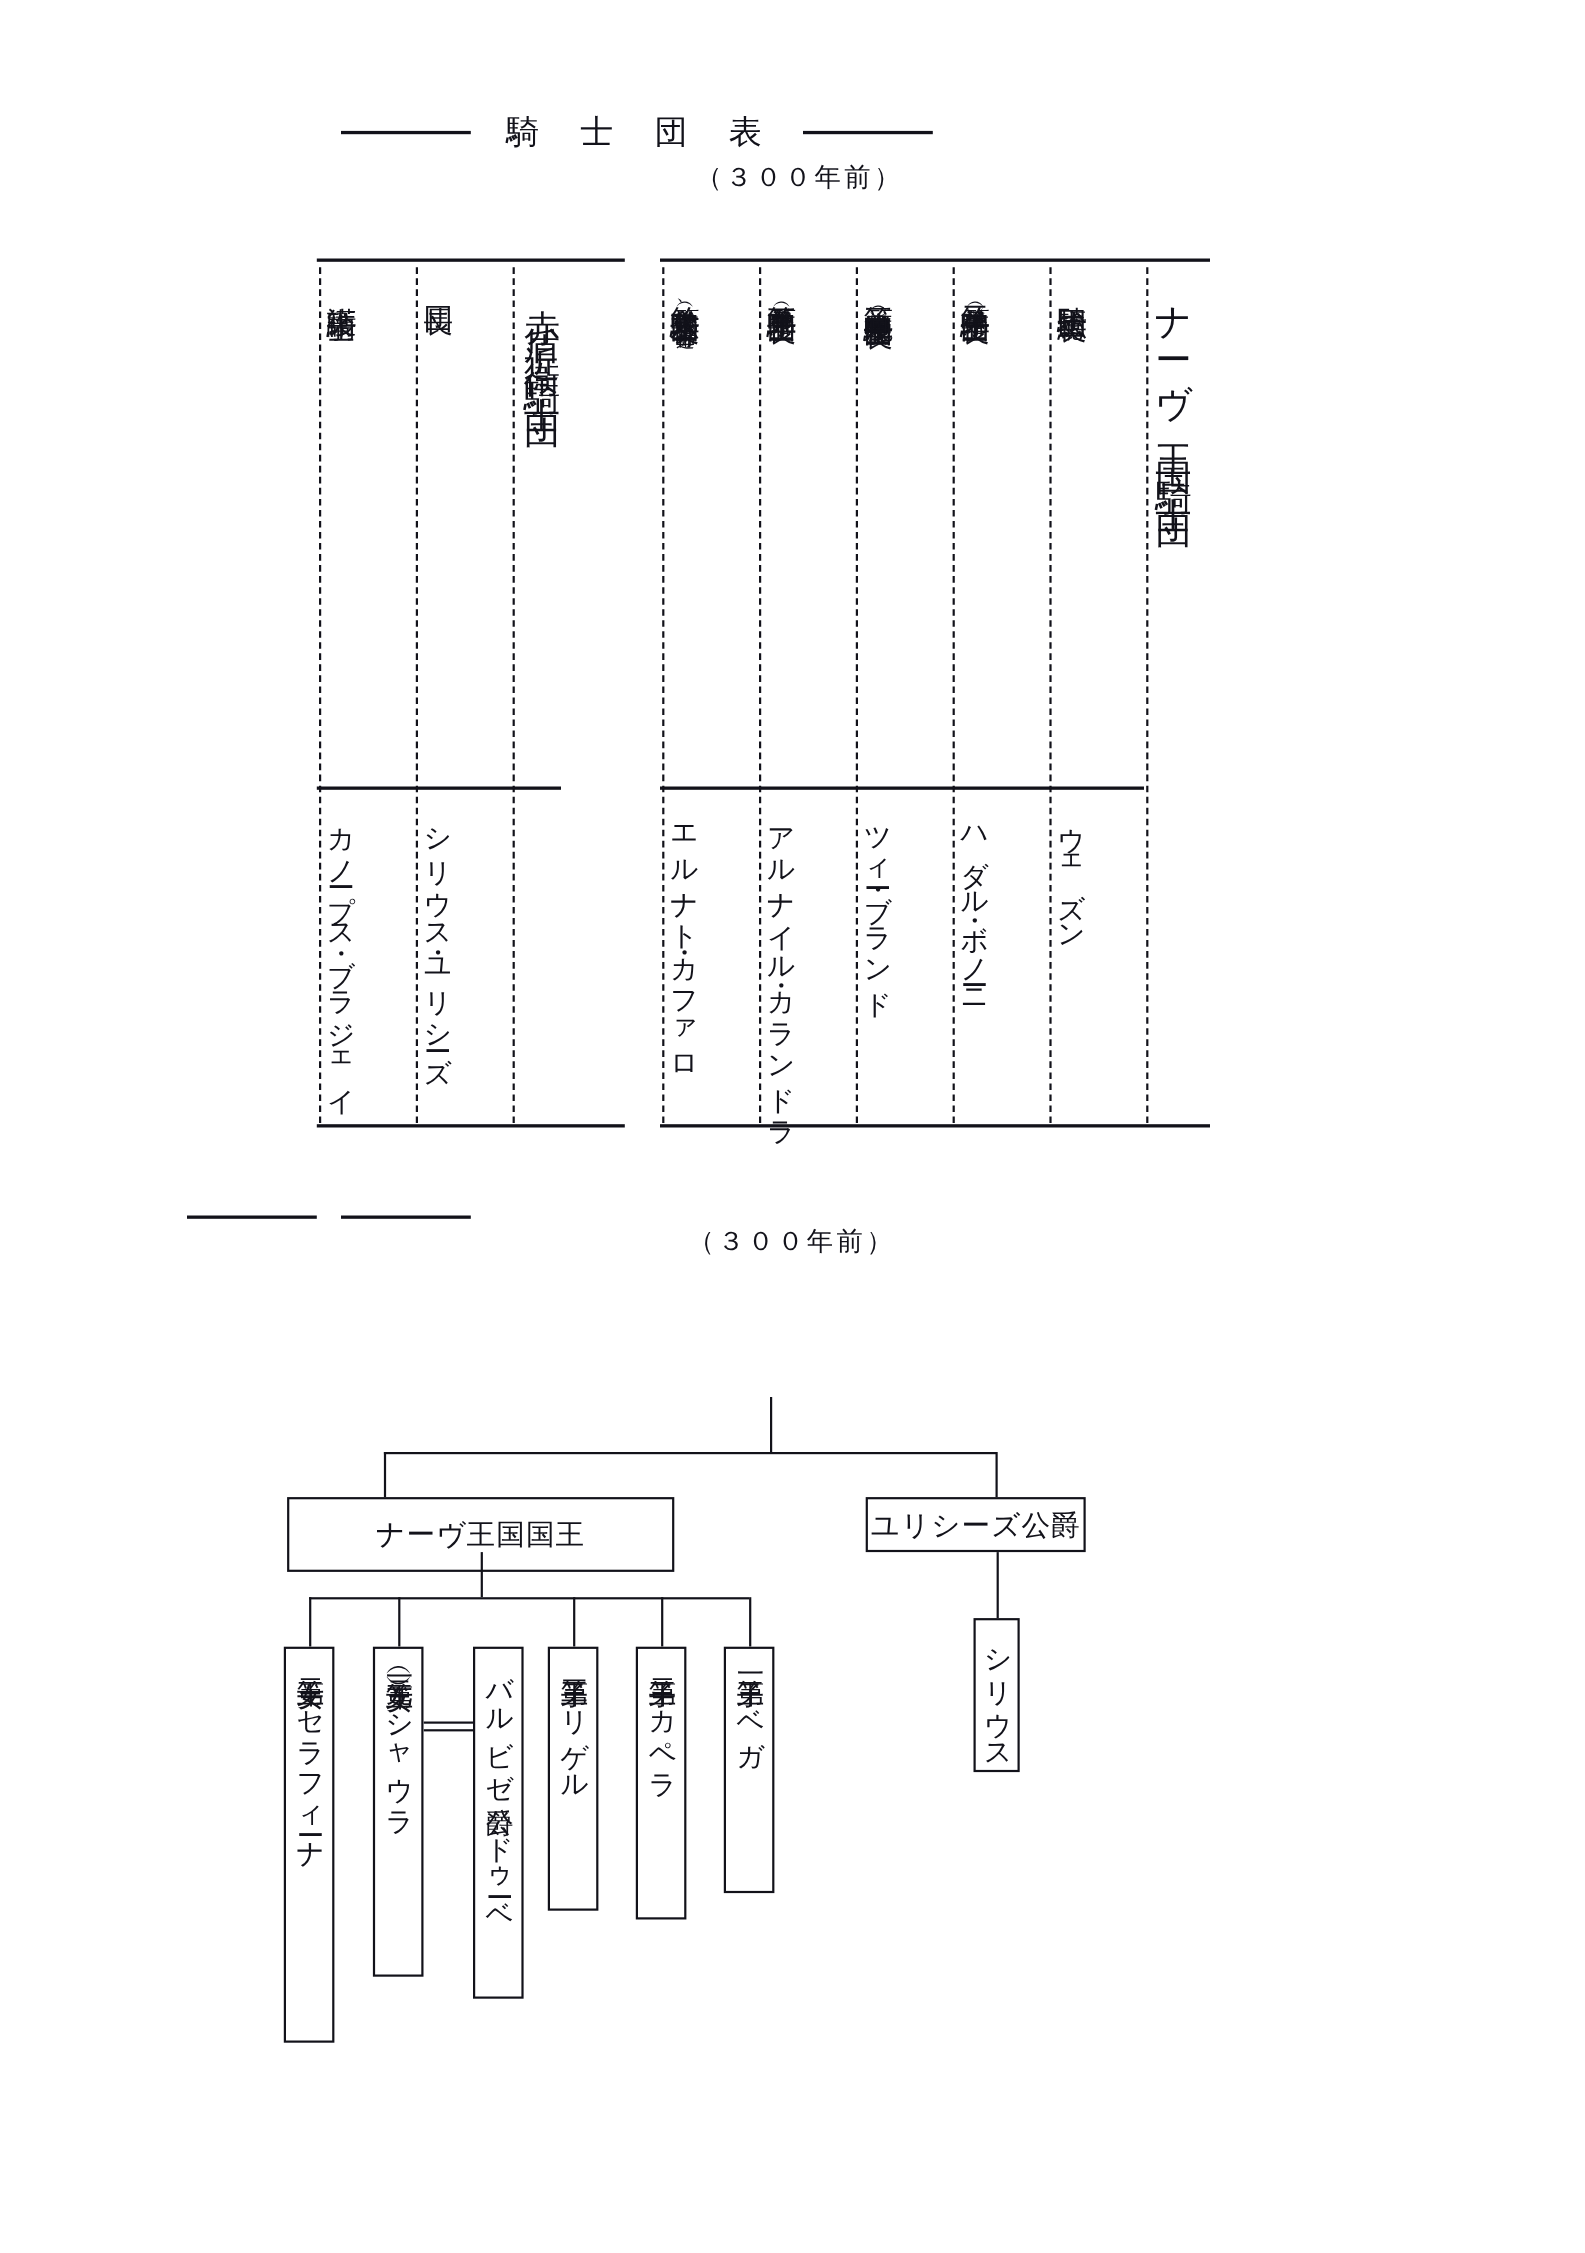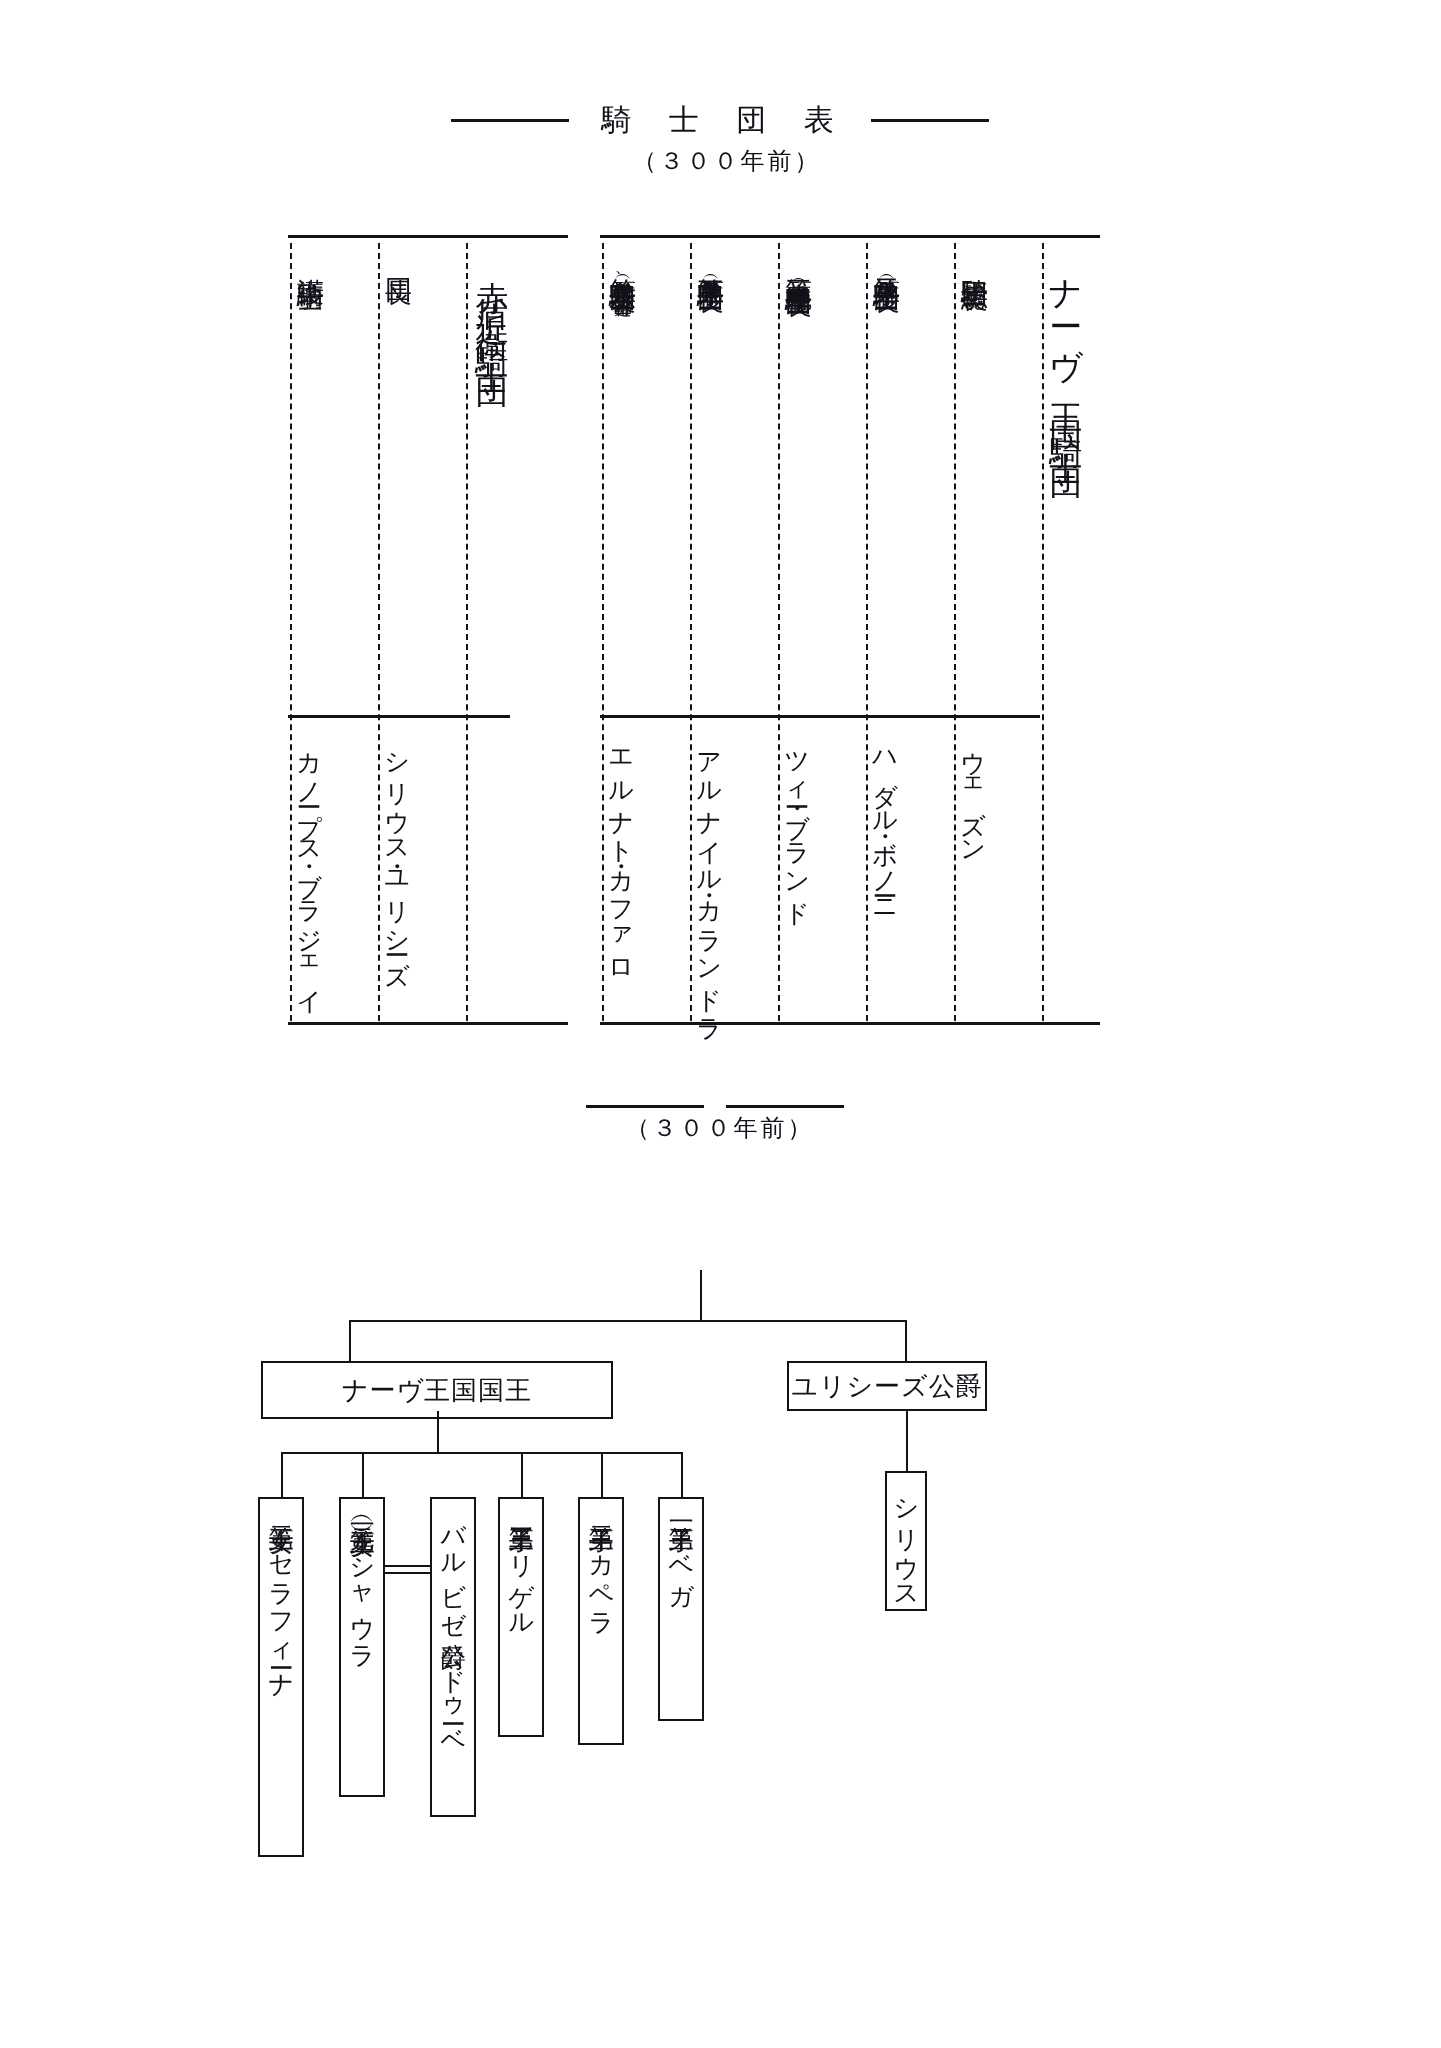--- a/index.html
+++ b/index.html
@@ -8,21 +8,21 @@
     background:#ffffff;
     font-family:"Liberation Serif","DejaVu Serif",serif;
     color:#12121a;
     position:relative;
     overflow:hidden;
   }
   .page{position:absolute;inset:0;}
 
   
   .title-block{position:absolute;text-align:center;}
-  .title-row{display:flex;align-items:center;justify-content:center;gap:22px;}
+  .title-row{display:flex;align-items:center;justify-content:flex-start;gap:22px;}
   .rule{height:0;border-top:3px solid #12121a;}
   .rule.long{width:118px;}
   .rule.short{width:118px;}
   .title-text{
     font-size:30px;letter-spacing:15px;white-space:nowrap;
     font-weight:400;padding-left:10px;color:#12121a;
   }
   .subtitle{
     font-size:24px;letter-spacing:3px;margin-top:4px;white-space:nowrap;
   }
@@ -190,21 +190,21 @@
 
 
     <div class="line v" style="left:700px;top:1270px;height:50px;"></div>
 
     <div class="line h" style="left:349px;top:1320px;width:557px;"></div>
 
     <div class="line v" style="left:349px;top:1320px;height:42px;"></div>
 
     <div class="line v" style="left:905px;top:1320px;height:42px;"></div>
 
-    <div class="fbox h" style="left:261px;top:1361px;width:352px;height:58px;">
+    <div class="fbox h" style="left:261px;top:1361px;width:352px;height:68px;">
       <span>ナーヴ王国国王</span>
     </div>
     <div class="fbox h" style="left:787px;top:1361px;width:200px;height:50px;">
       <span>ユリシーズ公爵</span>
     </div>
 
     <div class="line v" style="left:906px;top:1411px;height:60px;"></div>
     <div class="fbox v" style="left:885px;top:1471px;width:42px;height:140px;">
       <span class="vt">シリウス</span>
     </div>

